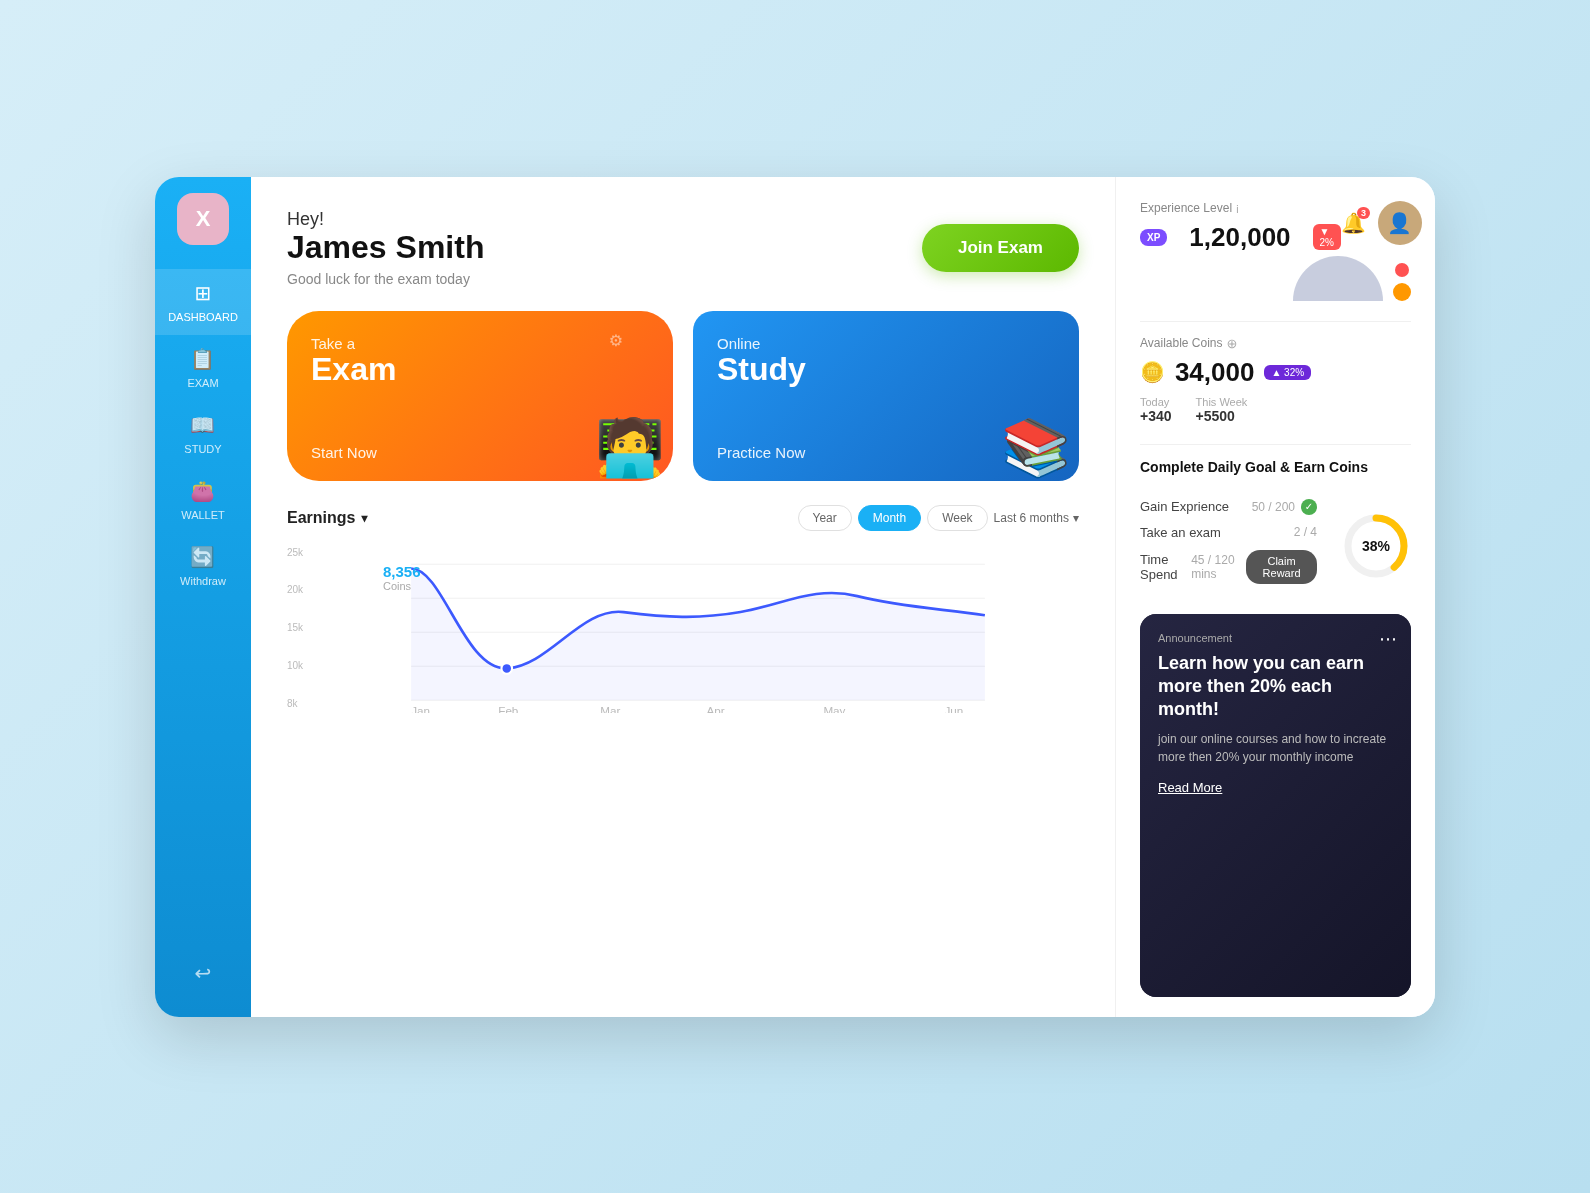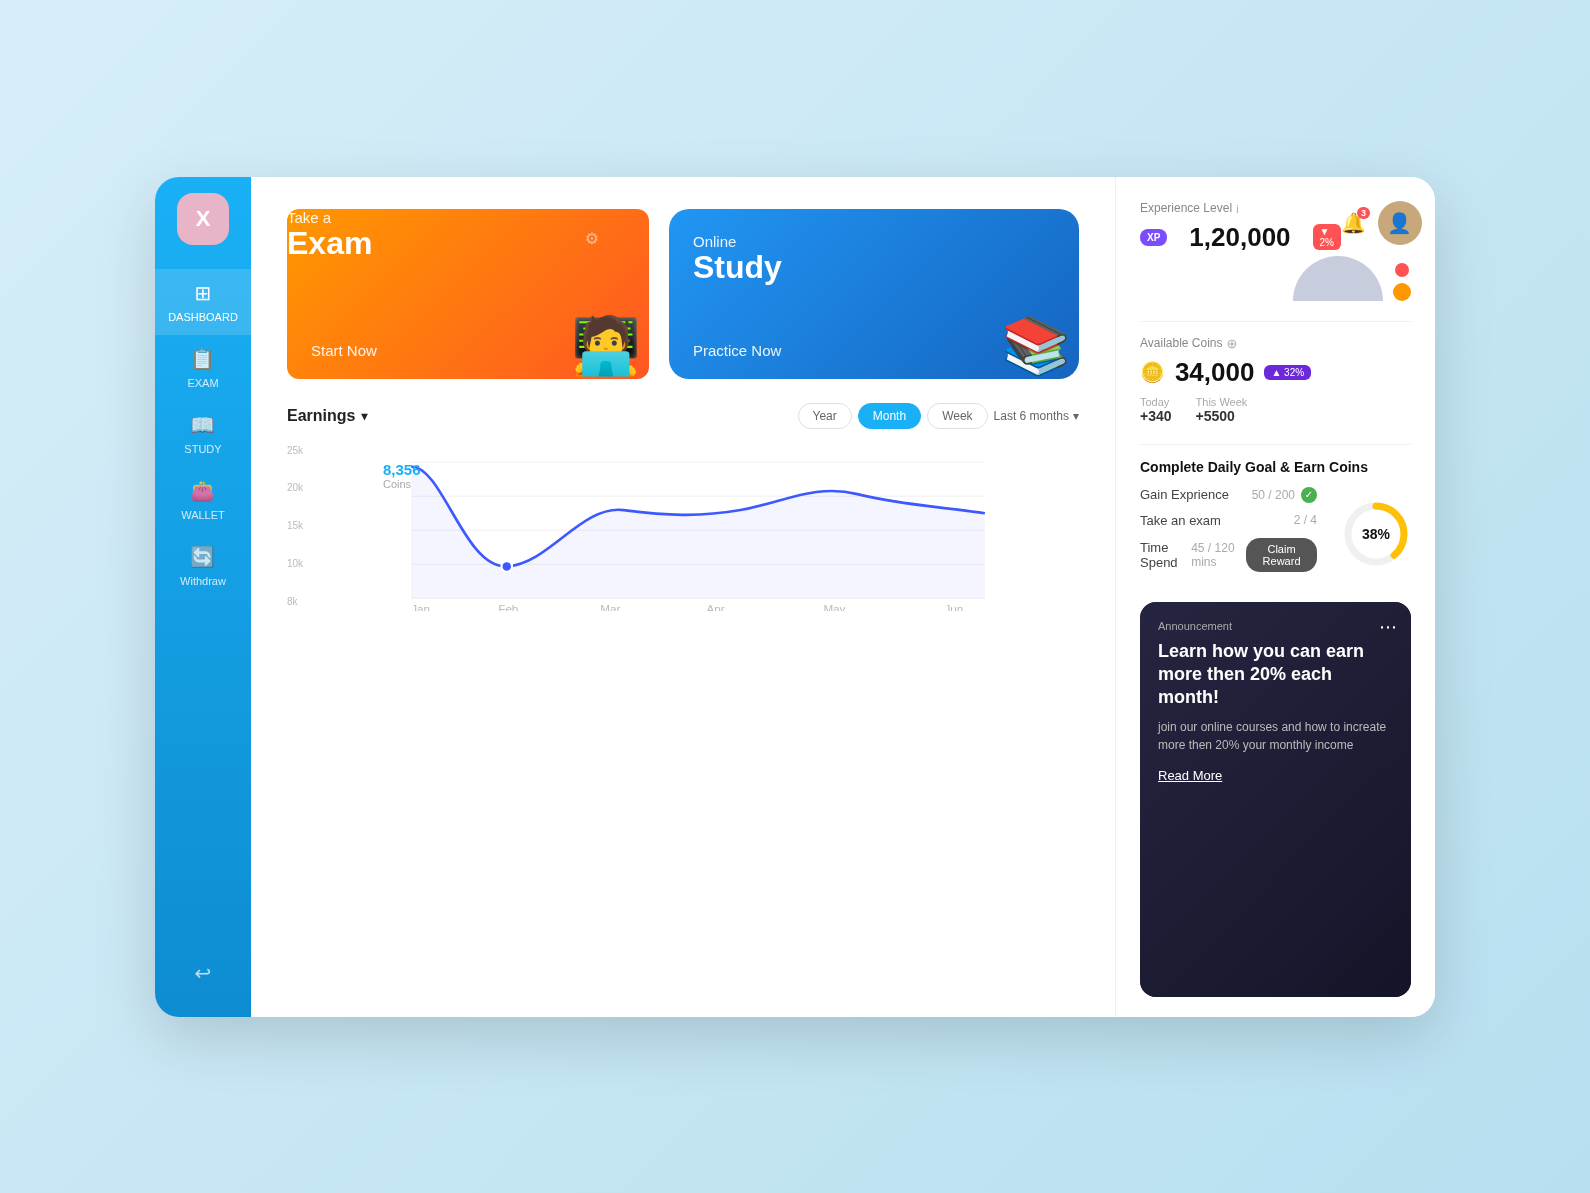--- a/index.html
+++ b/index.html
@@ -144,21 +144,22 @@
       box-shadow: 0 4px 15px rgba(94,187,0,0.3);
     }
     
     .cards-row {
       display: flex;
       gap: 20px;
     }
     .card-take-exam {
       flex: 1;
       background: linear-gradient(135deg, #ff9800 0%, #ff5722 100%);
-      border-radius: 12px;
+      border-radius: 32px;
+      padding: 24px;
       color: white;
       position: relative;
       overflow: hidden;
       min-height: 170px;
       cursor: pointer;
     }
     .card-study {
       flex: 1;
       background: linear-gradient(135deg, #2196f3 0%, #1565c0 100%);
       border-radius: 20px;
@@ -543,20 +544,28 @@
 
     <div class="sidebar-spacer"></div>
     <div class="sidebar-logout">↩</div>
   </div>
 
   <div class="main">
     <div class="content-area">
 
       <div class="left-panel">
 
+        <div class="header-row">
+          <div class="greeting-section">
+            <div class="greeting-hey">Hey!</div>
+            <div class="greeting-name">James Smith</div>
+            <div class="greeting-subtitle">Good luck for the exam today</div>
+          </div>
+          <button class="join-exam-btn">Join Exam</button>
+        </div>
 
         <div class="cards-row">
           <div class="card-take-exam">
             <div class="card-label-top">Take a</div>
             <div class="card-label-main">Exam</div>
             <div class="card-gear">⚙</div>
             <div class="card-action">Start Now</div>
             <div class="card-figure" style="font-size:56px; bottom:0; right:8px;">🧑‍💻</div>
           </div>
           <div class="card-study">
@@ -670,21 +679,21 @@
               <span class="period-value">+340</span>
             </div>
             <div class="coins-period">
               <span class="period-label">This Week</span>
               <span class="period-value">+5500</span>
             </div>
           </div>
         </div>
 
         <div class="daily-goal-section">
-          <div class="daily-goal-title" style="margin-bottom:12px;">Complete Daily Goal &amp; Earn Coins</div>
+          <div class="daily-goal-title" style="margin-bottom:24px;">Complete Daily Goal &amp; Earn Coins</div>
           <div style="display:flex;align-items:center;gap:12px;">
             <div class="daily-goal-rows">
               <div class="goal-row">
                 <span class="goal-row-label">Gain Exprience</span>
                 <div class="goal-row-value">
                   <span>50 / 200</span>
                   <div class="check-icon">✓</div>
                 </div>
               </div>
               <div class="goal-row">

